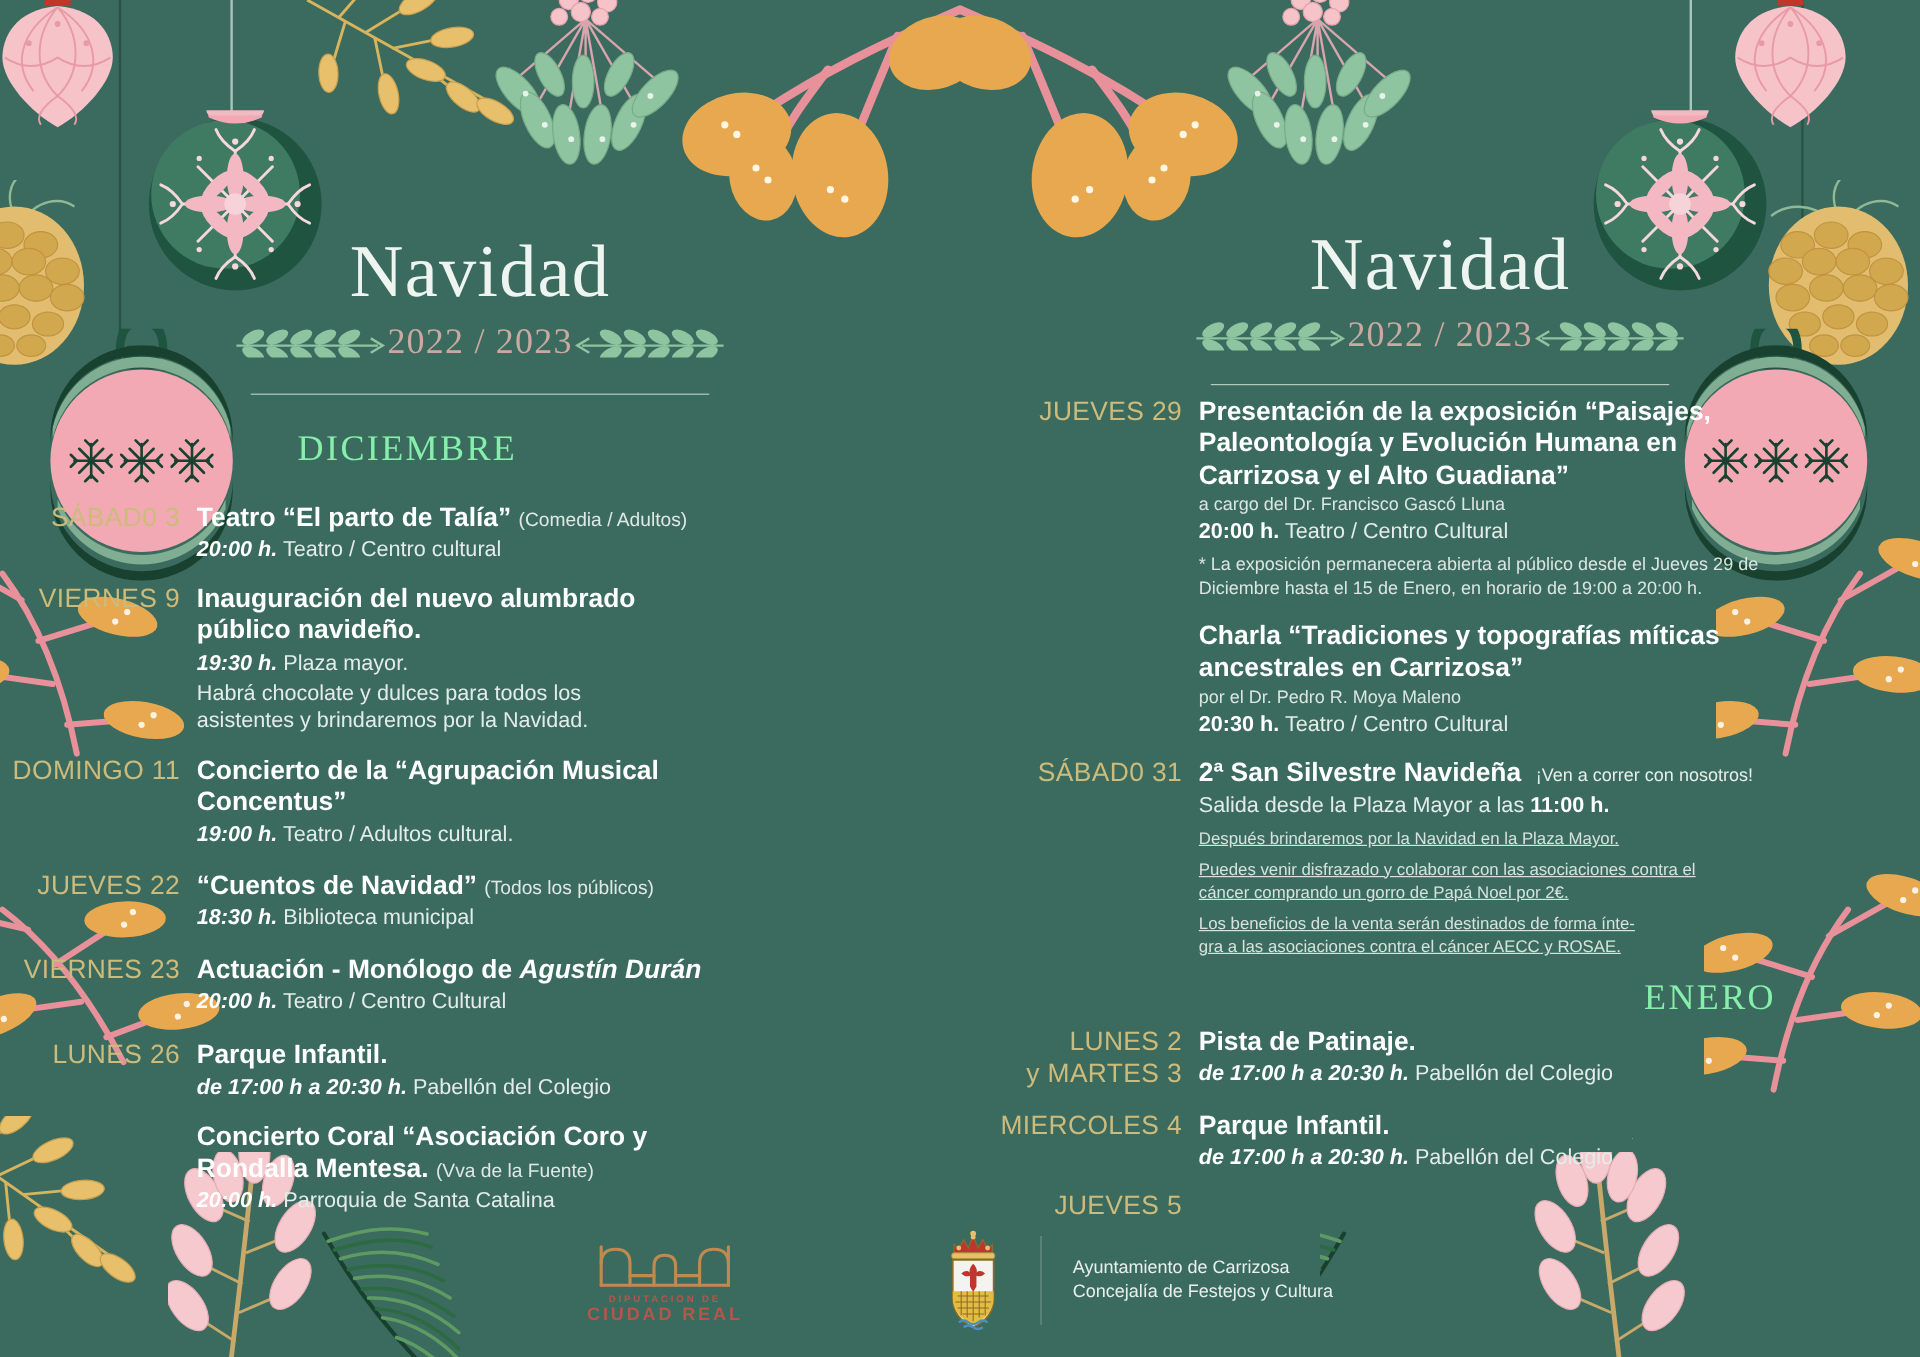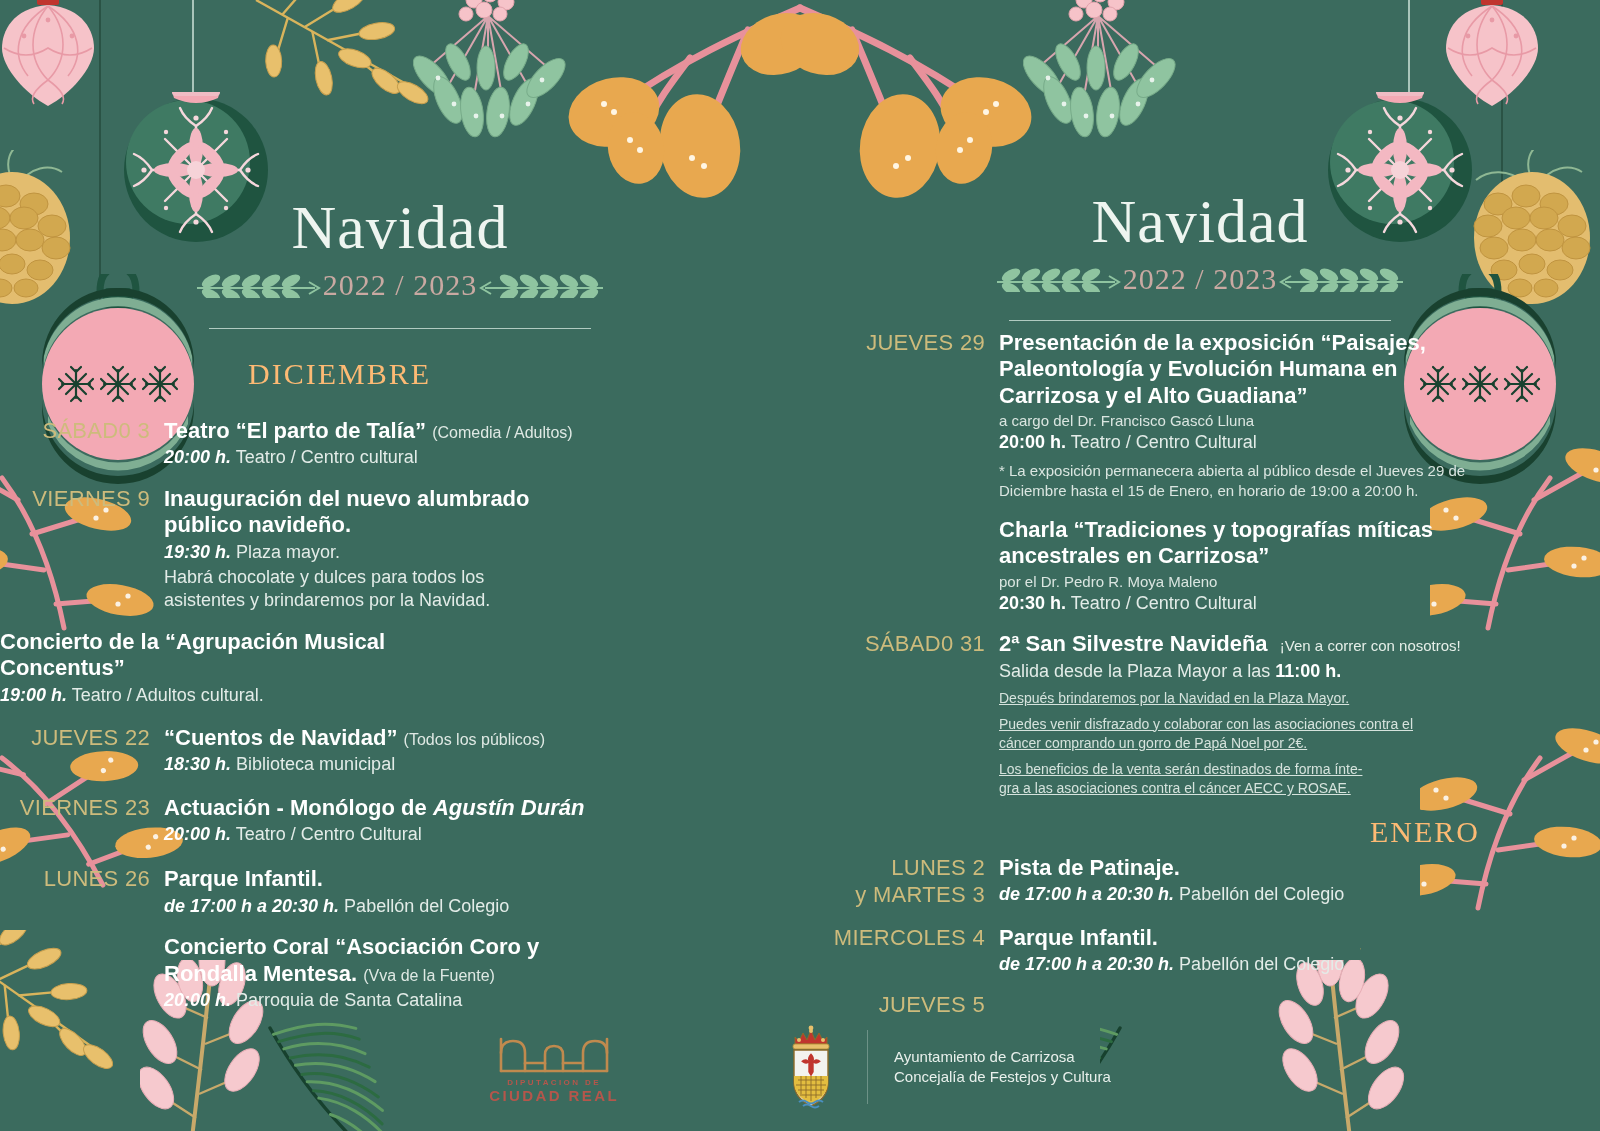--- a/index.html
+++ b/index.html
@@ -40,21 +40,21 @@
     color:#c9a9a2;
     letter-spacing:1px;
   }
   .rule{
     height:1px;background:#cfe3da;opacity:.8;
     margin:26px auto 0 auto;
   }
   .month{
     font-family:"Liberation Serif", serif;
     font-size:30px;
-    color:#fdba74;
+    color:#86efac;
     letter-spacing:2px;
   }
 
   
   .sched{position:absolute;}
   .row{display:flex;margin-bottom:16px;}
   .row .date{
     flex:0 0 auto;
     text-align:right;
     color:#cdbb7c;
@@ -482,20 +482,21 @@
       <div class="row" style="margin-top:12px">
         <div class="date" style="width:150px">VIERNES 9</div>
         <div class="body">
           <div class="ttl" style="max-width:380px">Inauguración del nuevo alumbrado público navideño.</div>
           <div class="sub"><b>19:30 h.</b> <span>Plaza mayor.</span></div>
           <div class="sub" style="max-width:380px">Habrá chocolate y dulces para todos los asistentes y brindaremos por la Navidad.</div>
         </div>
       </div>
 
       <div class="row" style="margin-top:14px">
+        <div class="date" style="width:150px">DOMINGO 11</div>
         <div class="body">
           <div class="ttl" style="max-width:400px">Concierto de la “Agrupación Musical Concentus”</div>
           <div class="sub"><b>19:00 h.</b> <span>Teatro / Adultos cultural.</span></div>
         </div>
       </div>
 
       <div class="row" style="margin-top:18px">
         <div class="date" style="width:150px">JUEVES 22</div>
         <div class="body">
           <div class="ttl"><span>“Cuentos de Navidad”</span> <span class="thin">(Todos los públicos)</span></div>

